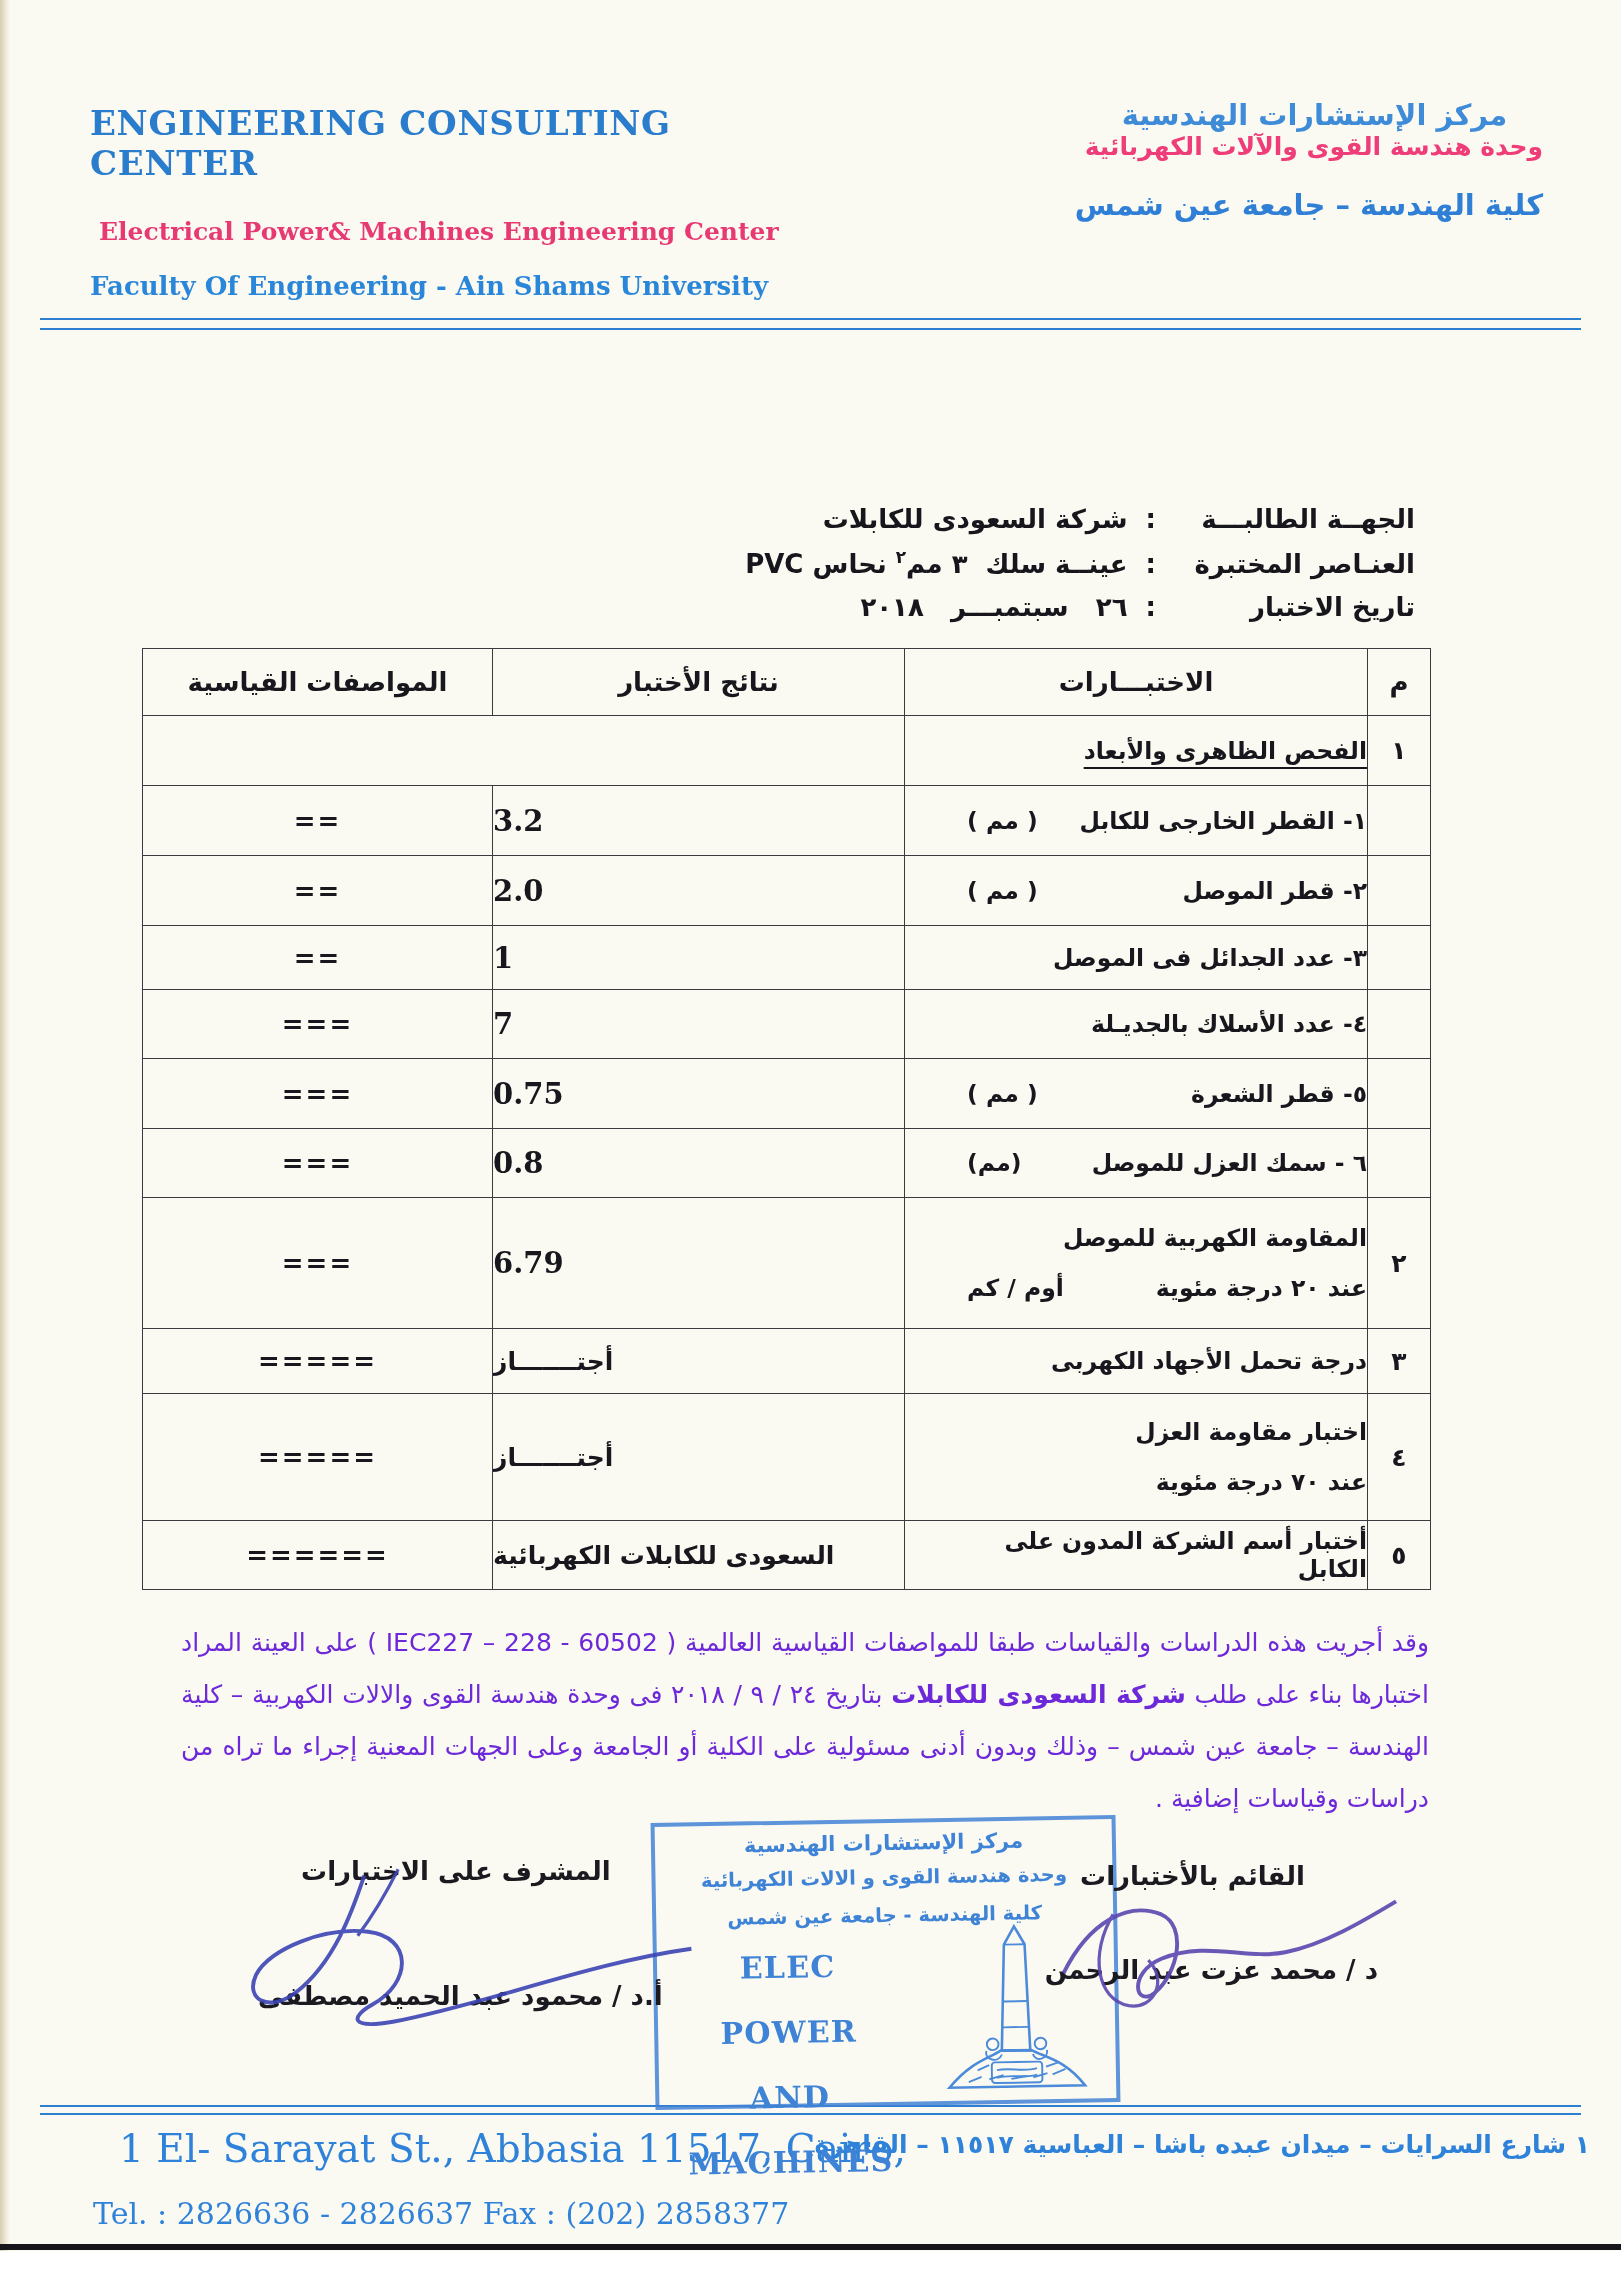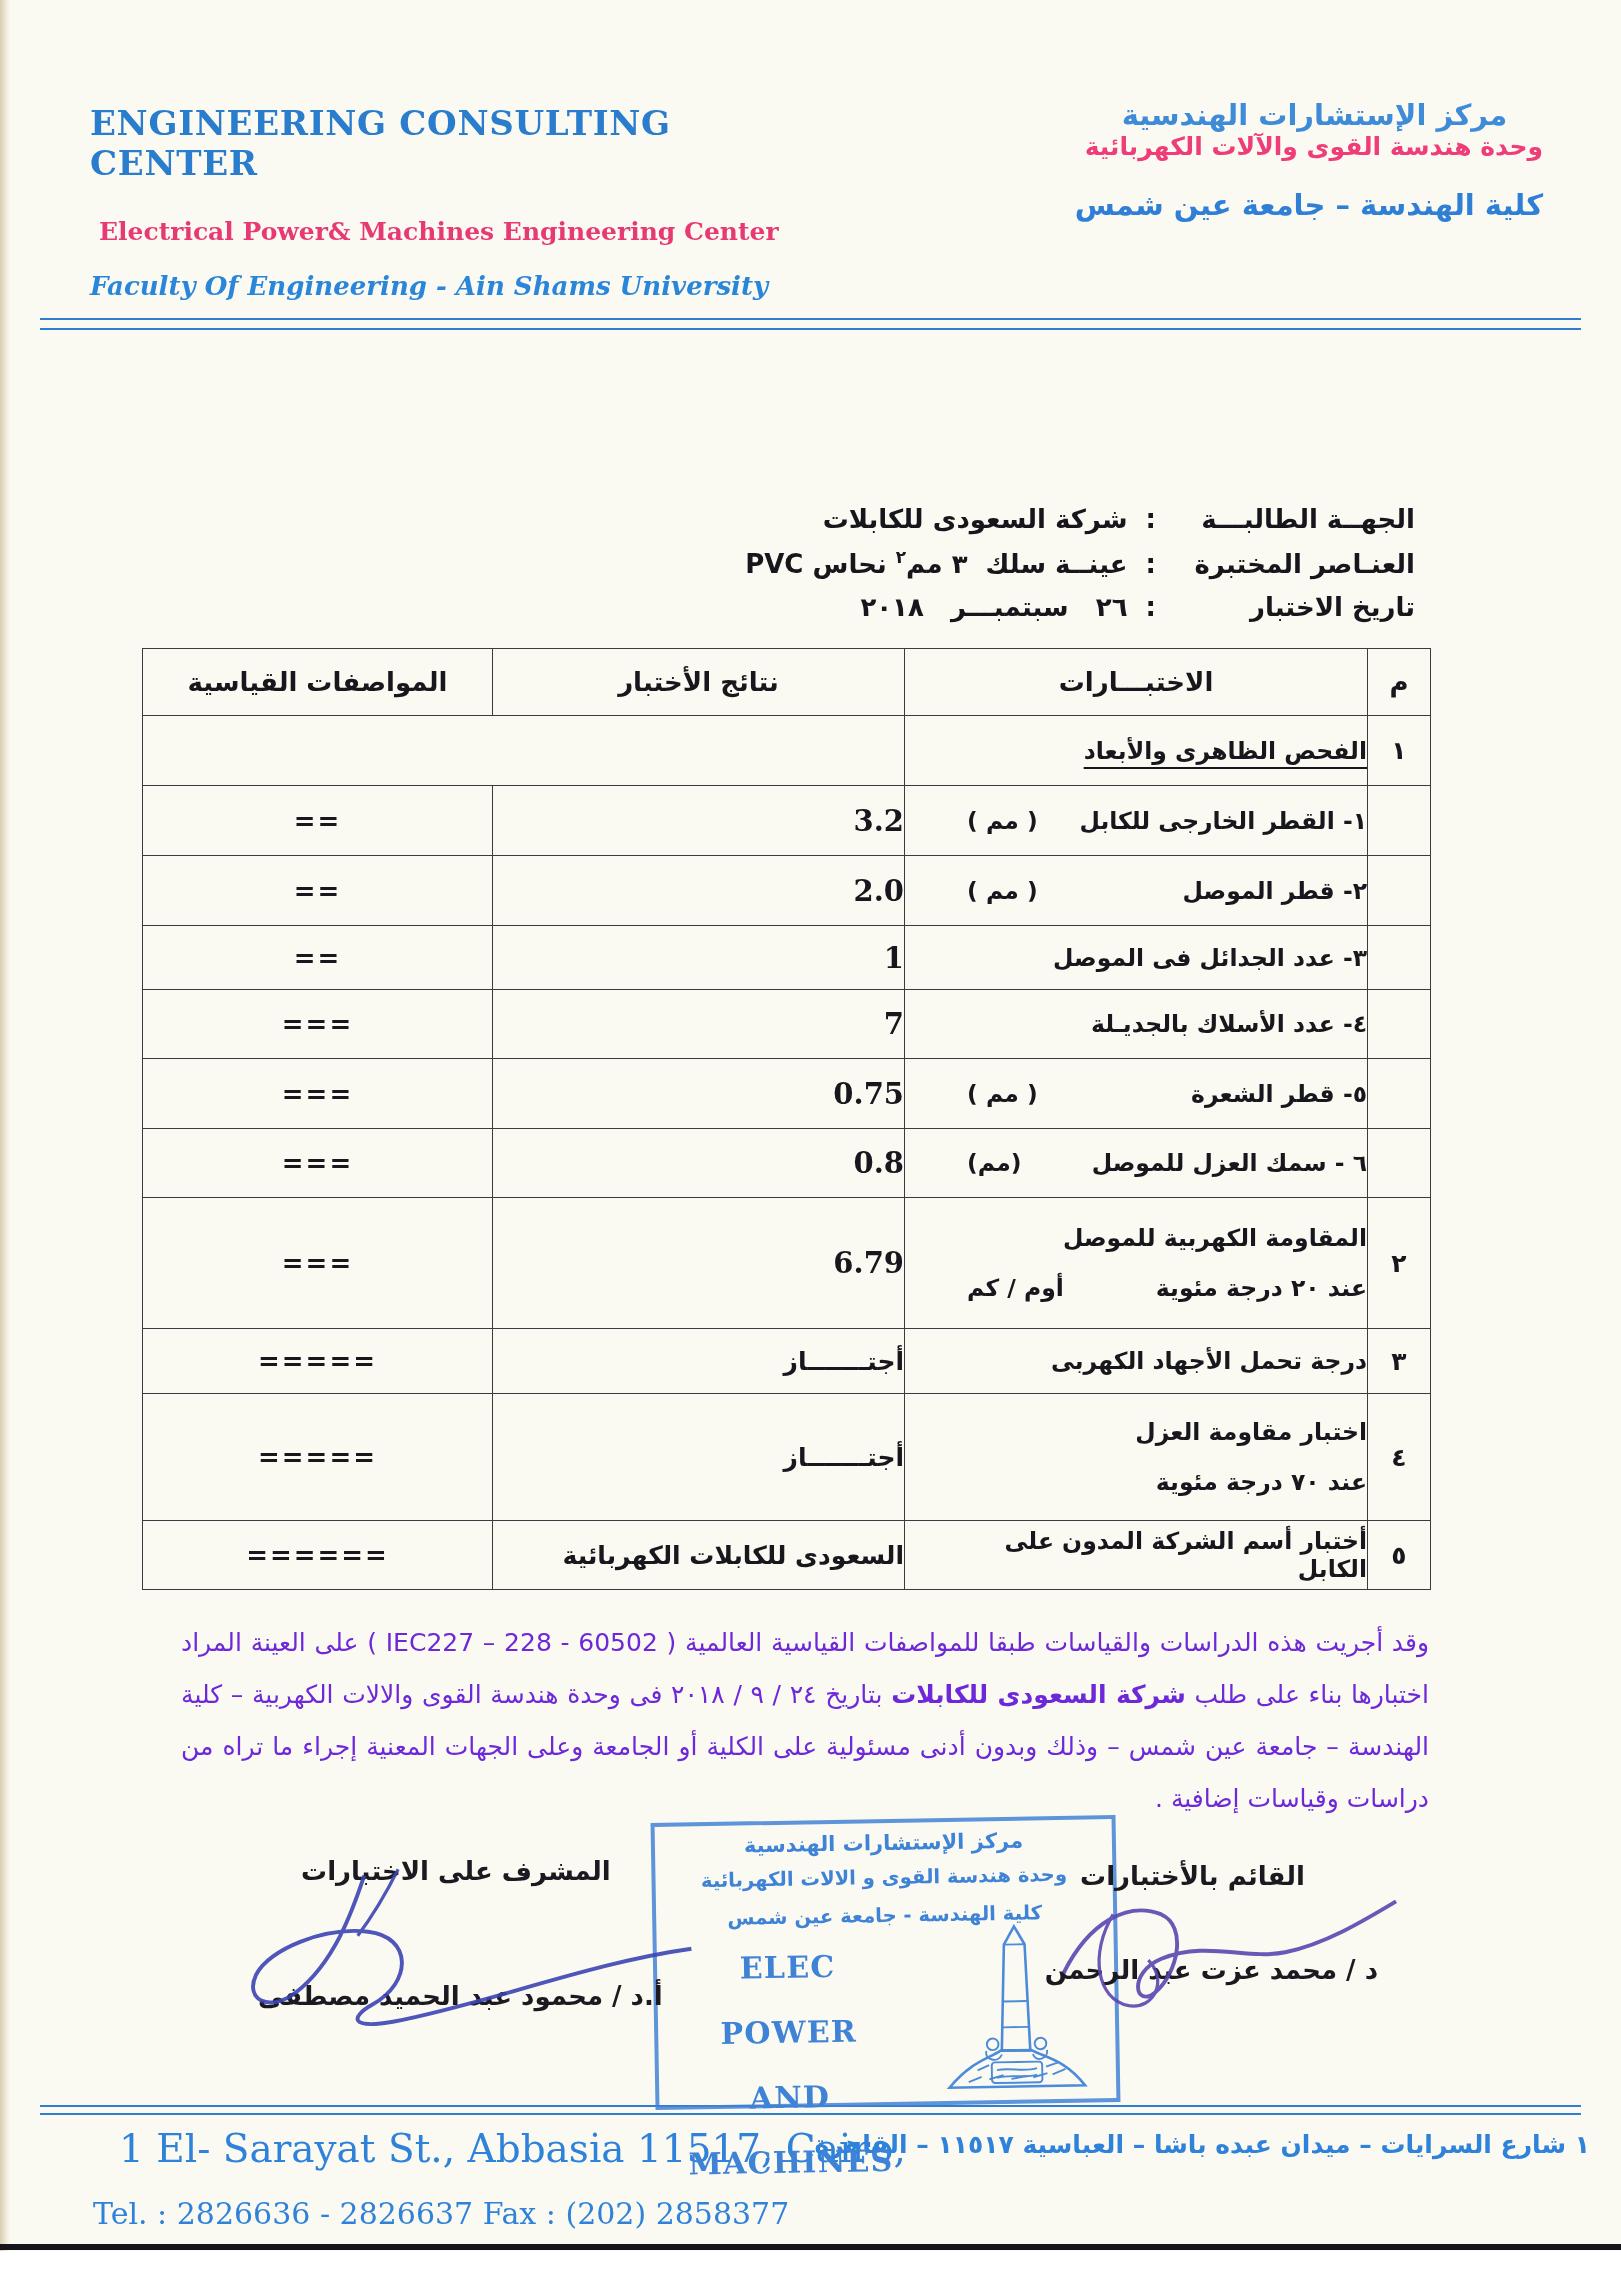--- a/index.html
+++ b/index.html
@@ -6,21 +6,21 @@
   .page{position:relative;width:1621px;height:2251px;background:#fbfaf2;overflow:hidden;
         font-family:"DejaVu Sans",sans-serif;color:#1a1a20;}
   .scan-edge{position:absolute;left:0;top:0;bottom:0;width:10.4px;
         background:linear-gradient(90deg,#d8cdb2,#efe9d8 60%,rgba(251,250,242,0));}
   .scan-bottom{position:absolute;left:0;right:0;bottom:1.3px;height:5.9px;background:#15151a;}
 
   
   .hdr-en{position:absolute;left:90px;top:103px;width:757px;}
   .hdr-en .l1{font-family:"DejaVu Serif",serif;font-weight:bold;font-size:34px;color:#2a7ccd;letter-spacing:0.7px;}
   .hdr-en .l2{font-family:"DejaVu Serif",serif;font-weight:bold;font-size:25px;color:#e73a74;margin-top:34px;margin-left:9px;}
-  .hdr-en .l3{font-family:"DejaVu Serif",serif;font-weight:bold;font-size:26px;color:#2a86d8;margin-top:25px;font-style:italic;}
+  .hdr-en .l3{font-family:"DejaVu Serif",serif;font-weight:bold;font-size:26px;color:#2a86d8;margin-top:25px;}
   .hdr-ar{position:absolute;right:78px;top:98px;width:457px;text-align:center;direction:rtl;}
   .hdr-ar .a1{font-size:29px;font-weight:bold;color:#3e8bd8;white-space:nowrap;}
   .hdr-ar .a2{font-size:25px;font-weight:bold;color:#ee3d78;white-space:nowrap;}
   .hdr-ar .a3{font-size:29px;font-weight:bold;color:#2f7fd6;white-space:nowrap;margin-top:27px;}
   .rule-top{position:absolute;left:40px;right:40px;top:318px;height:7.8px;
         border-top:2.6px solid #2e7ed2;border-bottom:2.6px solid #2e7ed2;}
 
   
   .title-blk{position:absolute;left:63px;right:0;top:339px;text-align:center;direction:rtl;}
   .title-blk .t1{font-size:31px;font-weight:bold;color:#121218;}
@@ -38,21 +38,21 @@
   
   table.tests{position:absolute;left:142px;top:648px;width:1289px;border-collapse:collapse;
         direction:rtl;table-layout:fixed;}
   table.tests td,table.tests th{border:1.3px solid #3a3a40;padding:0;font-weight:bold;color:#17171d;
         vertical-align:middle;overflow:hidden;}
   th.h{font-size:26px;}
   td.no{text-align:center;font-size:25px;}
   td.test{text-align:right;padding-right:18px;font-size:23.5px;}
   td.test .tline{display:flex;justify-content:space-between;padding-left:62px;align-items:baseline;}
   td.test .tline+.tline{margin-top:22px;}
-  td.res{text-align:right;font-size:25px;}
+  td.res{text-align:left;font-size:25px;}
   td.res .num{font-family:"DejaVu Serif",serif;font-size:29px;}
   td.spec{text-align:center;font-size:26px;letter-spacing:2px;}
   .u{text-decoration:underline;text-underline-offset:7.8px;text-decoration-thickness:2px;}
   td.section-test{padding-right:62px;}
 
   
   .para{position:absolute;right:192px;left:181px;top:1617px;direction:rtl;text-align:justify;
         font-size:25px;line-height:52px;color:#6d28d9;}
   .para b{font-weight:bold;}
 

